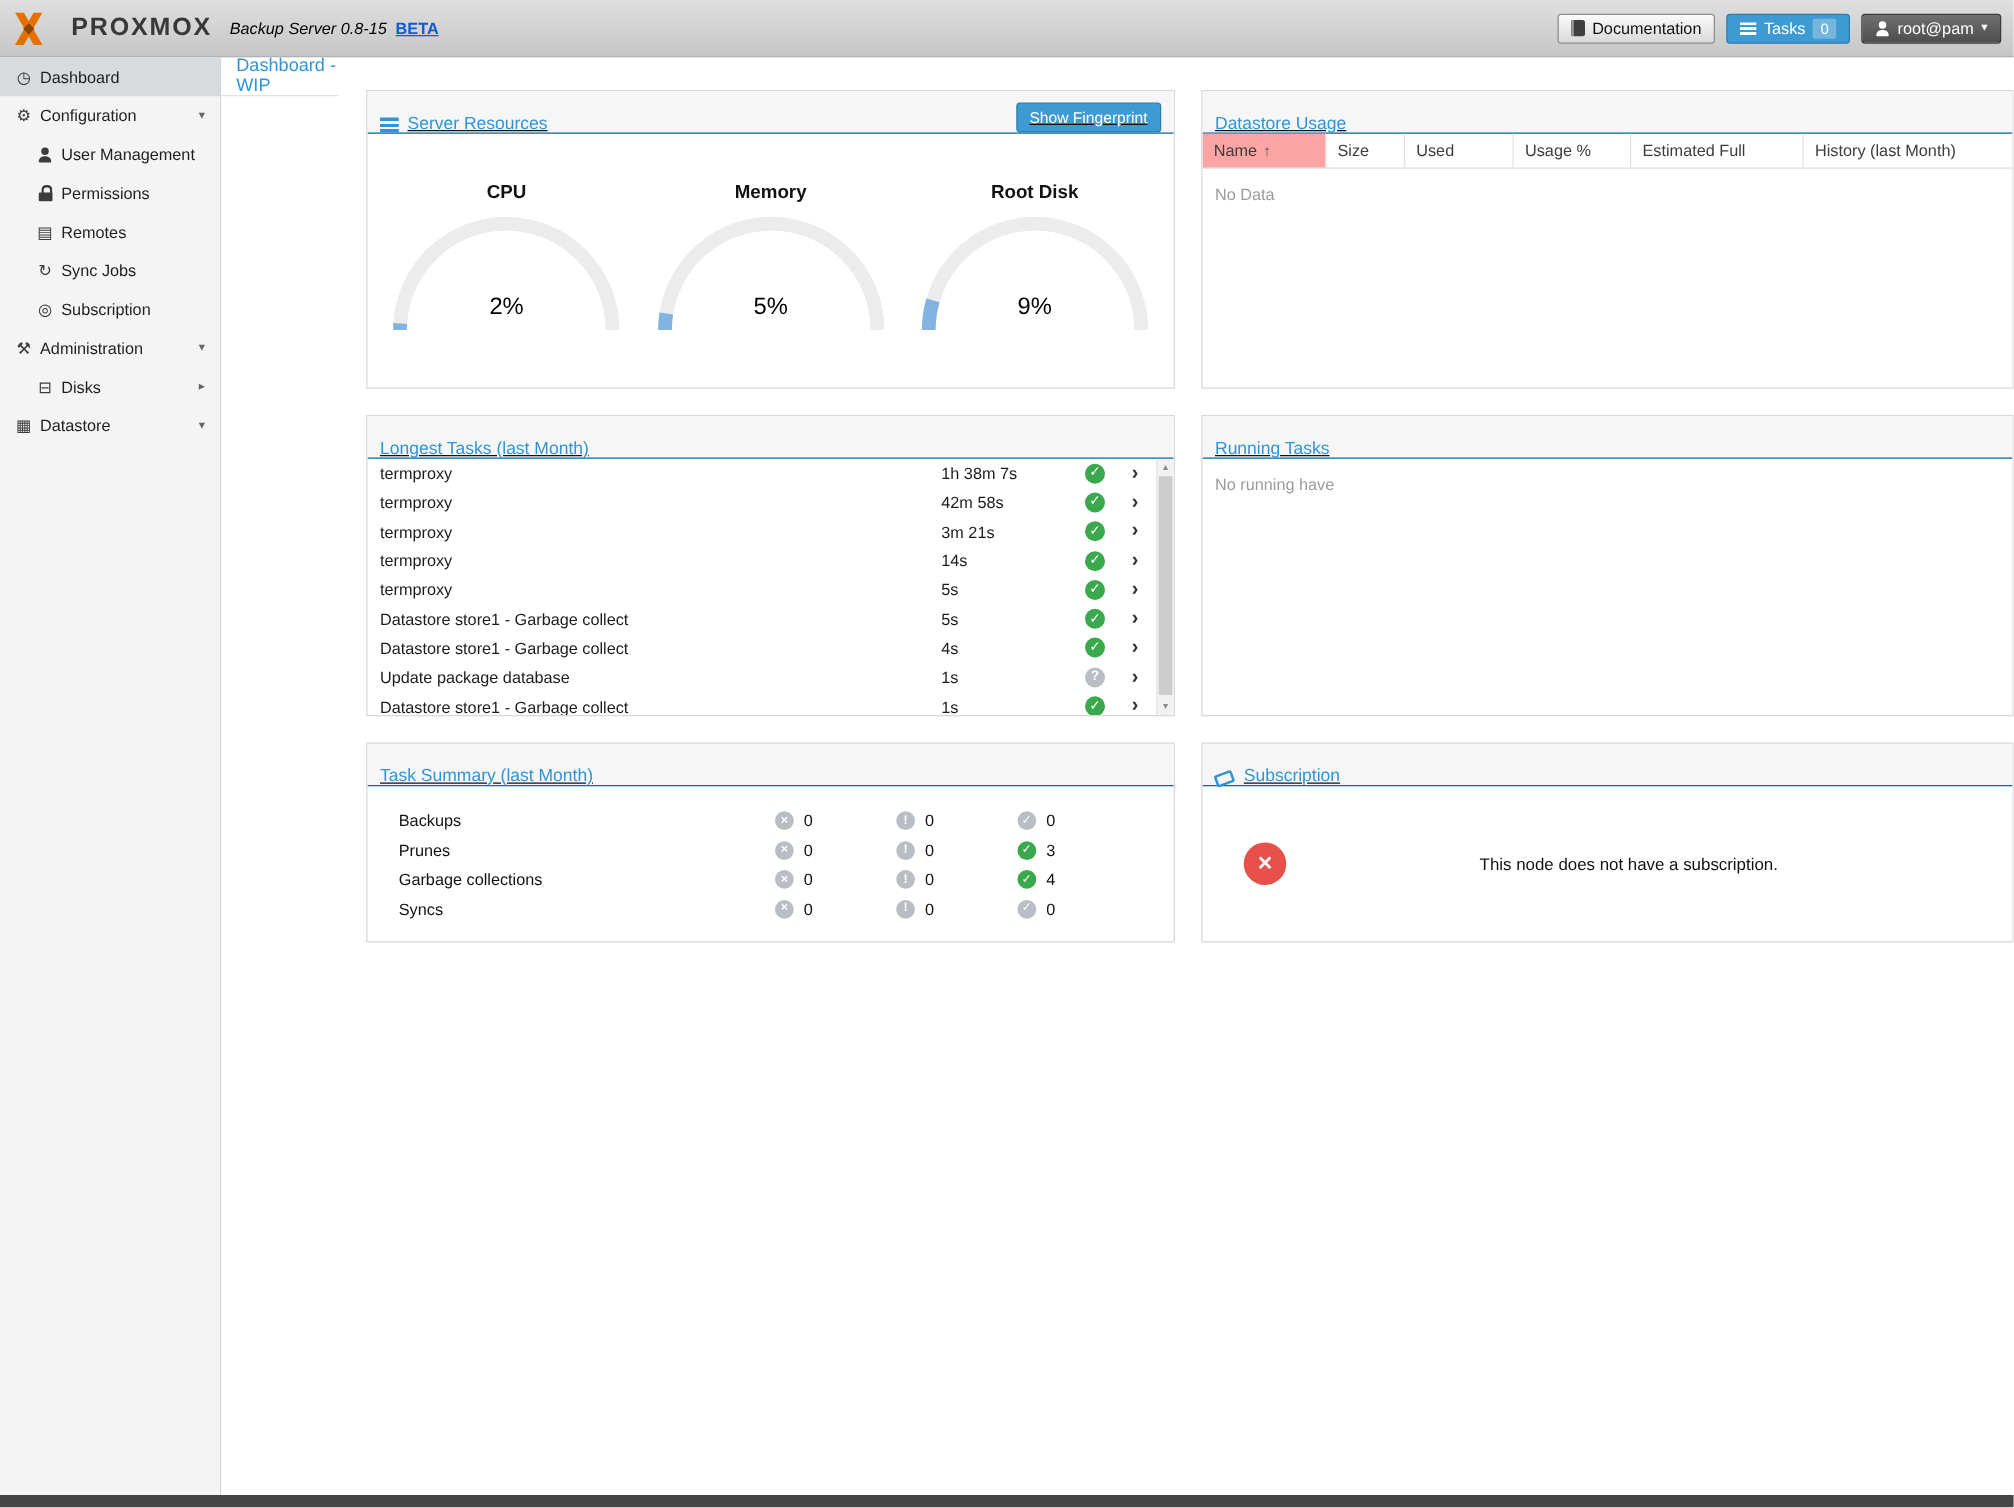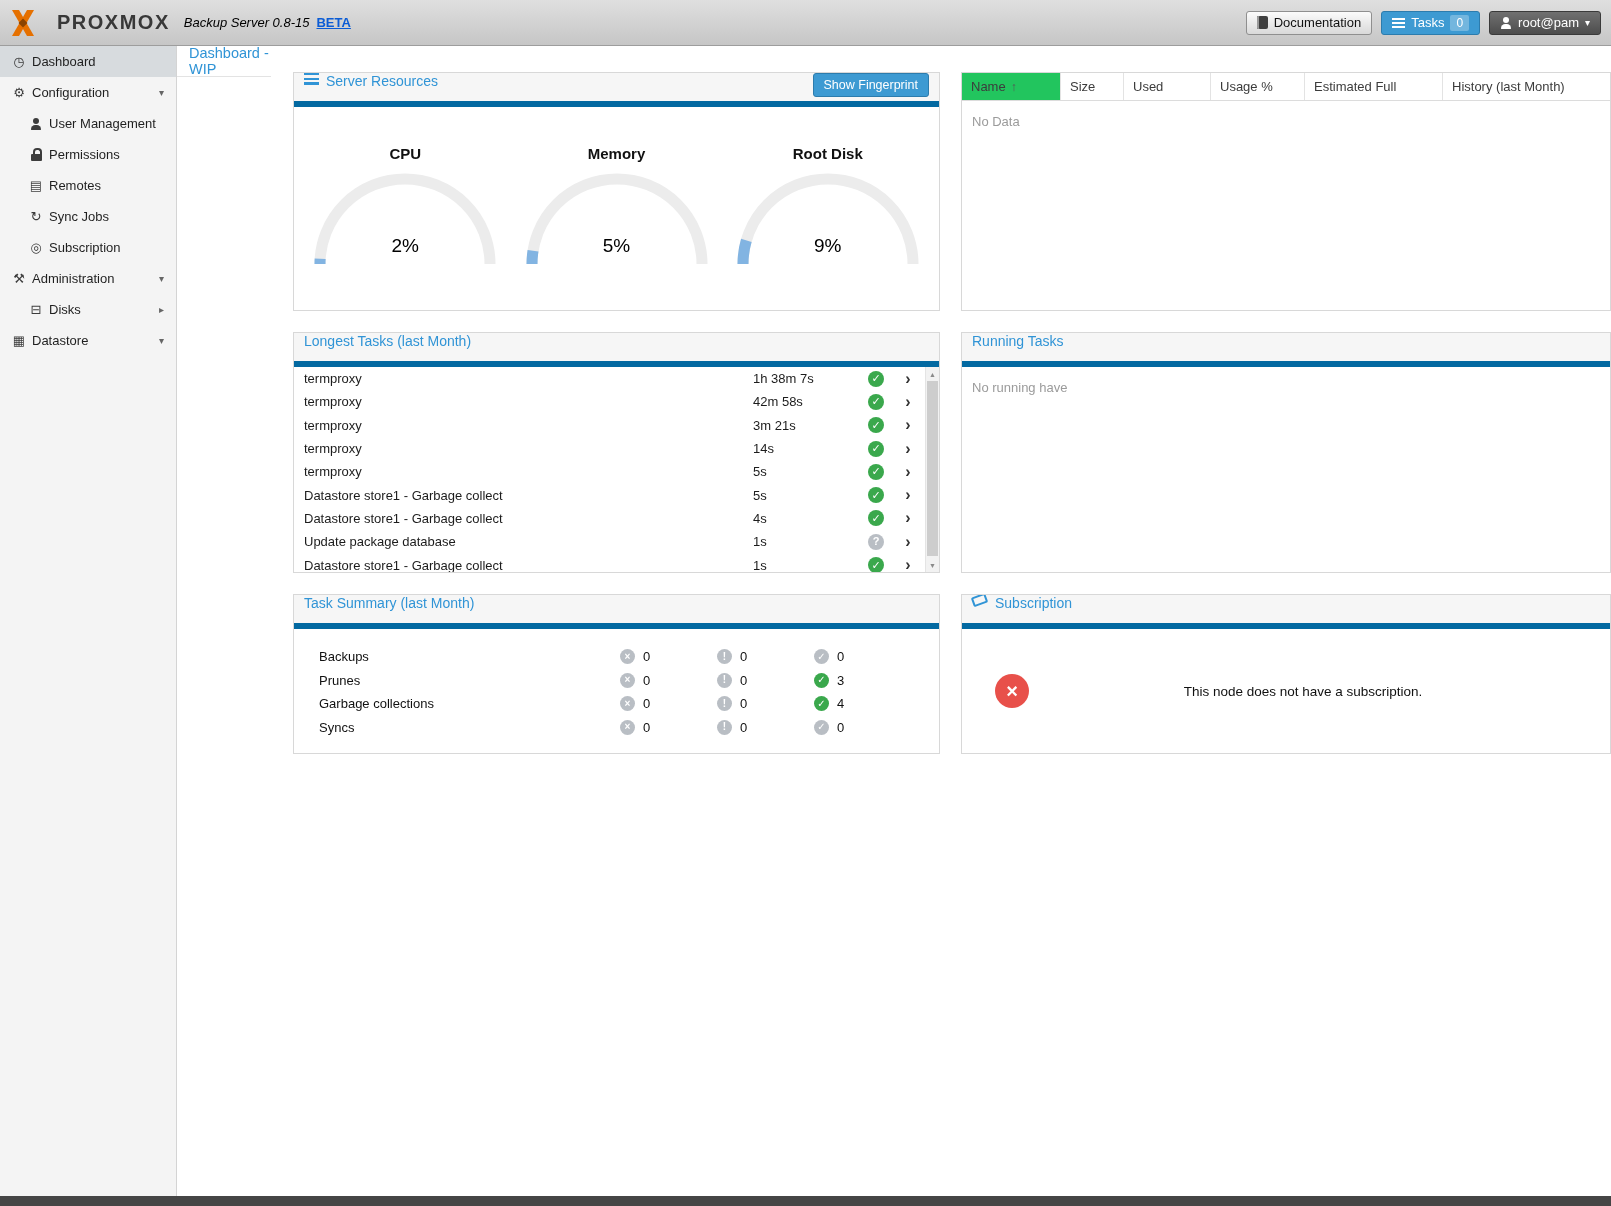--- a/index.html
+++ b/index.html
@@ -47,37 +47,37 @@
   .nav-icon{width:18px;min-width:18px;margin-right:4px;font-size:13px;color:#3c3c3c;display:flex;justify-content:center;align-items:center;height:100%;}
   .nav-caret{position:absolute;right:12px;color:#666;font-size:10px;cursor:pointer;}
   .content{flex:1;display:flex;flex-direction:row;background:#fff;}
   .page-titlebar{height:31px;min-height:31px;border-bottom:1px solid #e3e3e3;display:flex;align-items:center;padding-left:12px;}
   .page-title{color:var(--accent);font-size:14.5px;}
   .panels{padding:26px 0 0 22px;display:grid;grid-template-columns:647px 650px;grid-template-rows:239px 241px 160px;gap:21px;}
   .bottom-strip{height:10px;background:#454545;}
 
   
   .panel{border:1px solid #d8d8d8;background:#fff;display:flex;flex-direction:column;overflow:hidden;}
-  .panel-header{height:34px;min-height:34px;background:#f6f6f6;border-bottom:6px solid #0369a1;display:flex;align-items:flex-start;padding:0 10px;}
+  .panel-header{height:34px;min-height:34px;background:#f6f6f6;border-bottom:1px solid #0369a1;display:flex;align-items:flex-end;padding:0 10px;text-decoration:underline;}
   .panel-title{color:var(--accent);font-size:14px;}
   .fingerprint-btn{margin-left:auto;background:#3d9ad2;border:1px solid #2c7cad;color:#fff;font-size:12.5px;
     padding:4px 10px;border-radius:3px;cursor:pointer;font-family:inherit;}
 
   
   .gauges{display:flex;justify-content:space-evenly;padding-top:38px;}
   .gauge{width:200px;display:flex;flex-direction:column;align-items:center;}
   .gauge-label{font-weight:bold;font-size:15px;color:#111;margin-bottom:2px;}
   .gauge-arc{position:relative;width:190px;height:106px;}
   .gauge-pct{position:absolute;left:0;right:0;top:71px;text-align:center;font-size:19px;color:#000;}
 
   
   .du-cols{display:flex;height:28px;border-bottom:1px solid #dcdcdc;}
   .du-col{display:flex;align-items:center;padding-left:9px;font-size:13px;color:#3c3c3c;border-right:1px solid #e3e3e3;cursor:pointer;}
   .du-col.last{flex:1;border-right:none;}
-  .du-col.sorted{background:#22c55e;}
+  .du-col.sorted{background:#fca5a5;}
   .sort-arrow{margin-left:5px;color:#555;font-size:12px;}
   .empty-text{padding:13px 10px;font-size:13px;color:#9b9b9b;}
 
   
   .lt-body{position:relative;flex:1;overflow:hidden;}
   .lt-rows{margin-right:14px;}
   .lt-row{height:23.3px;display:flex;align-items:center;font-size:13px;color:#1c1c1c;cursor:pointer;}
   .lt-name{flex:1;padding-left:10px;}
   .lt-dur{width:108px;}
   .lt-status{width:30px;display:flex;justify-content:center;}
@@ -220,20 +220,23 @@
               <div class="gauge-label">Root Disk</div>
               <div class="gauge-arc"><svg width="190" height="106" viewBox="0 0 190 106">
                   <path d="M 10 100 A 85 85 0 0 1 180 100" fill="none" stroke="#ececec" stroke-width="11"></path>
                   <path d="M 10 100 A 85 85 0 0 1 180 100" fill="none" stroke="#82b4e2" stroke-width="11" pathLength="100" stroke-dasharray="9 100"></path>
                 </svg><div class="gauge-pct">9%</div></div>
             </div>
           </div>
       </div>
 
       <div class="panel">
+        <div class="panel-header">
+          <span class="panel-title">Datastore Usage</span>
+        </div>
         <div class="du-cols" id="du-cols">
             <div class="du-col sorted" style="width: 99px;">
               <span>Name</span>
               <span class="sort-arrow">↑</span>
             </div>
             <div class="du-col" style="width: 63px;">
               <span>Size</span>
             </div>
             <div class="du-col" style="width: 87px;">
               <span>Used</span>

